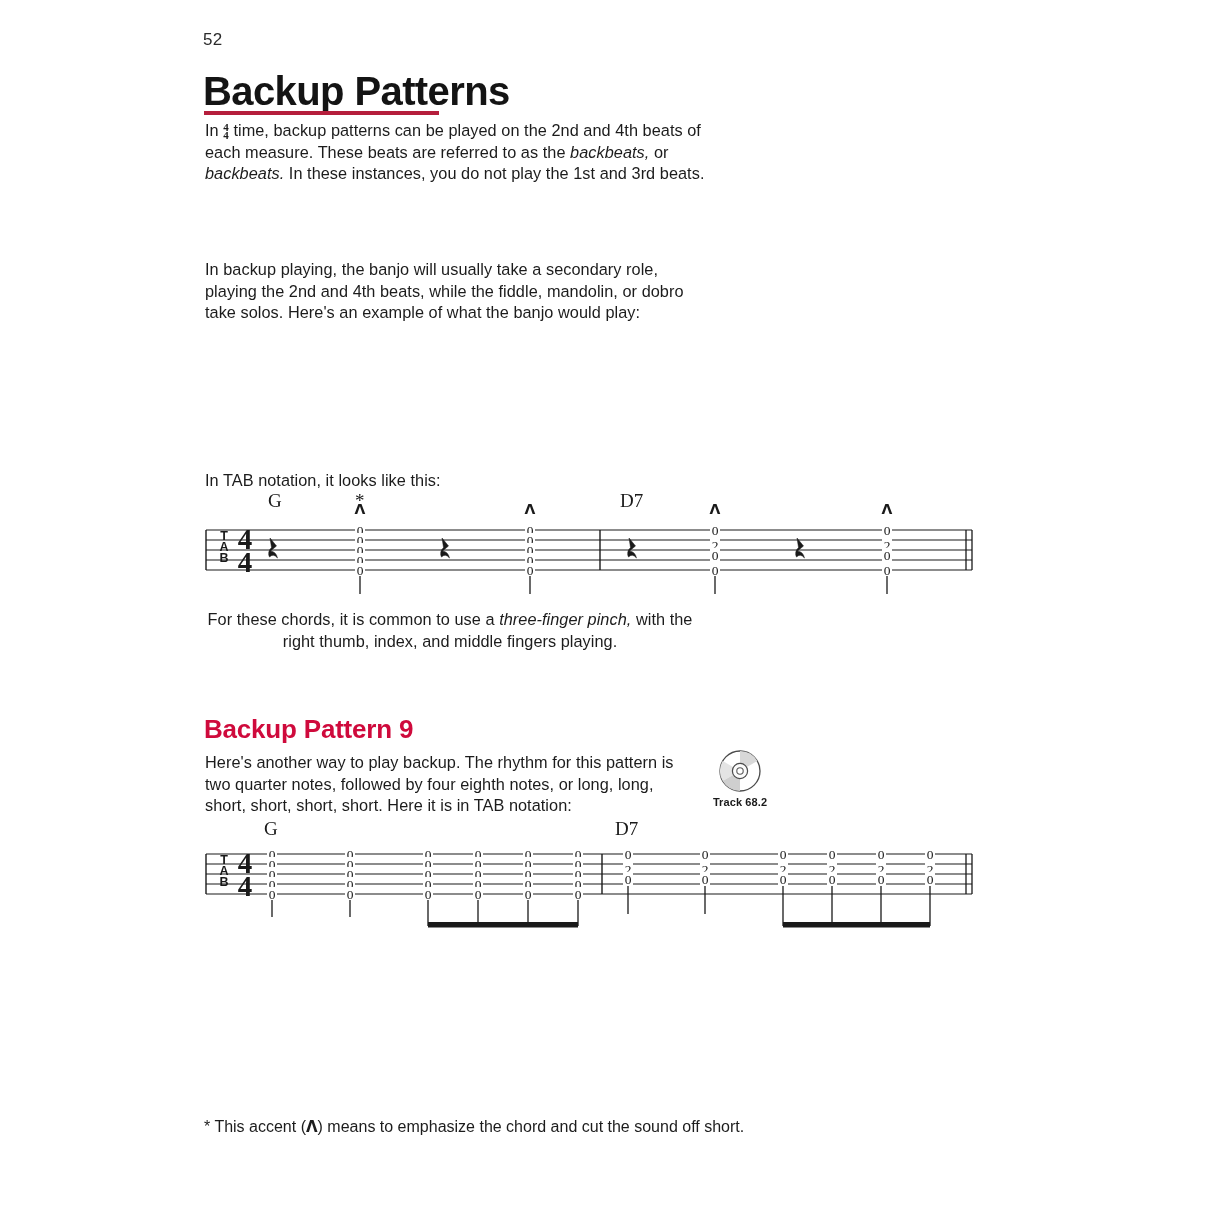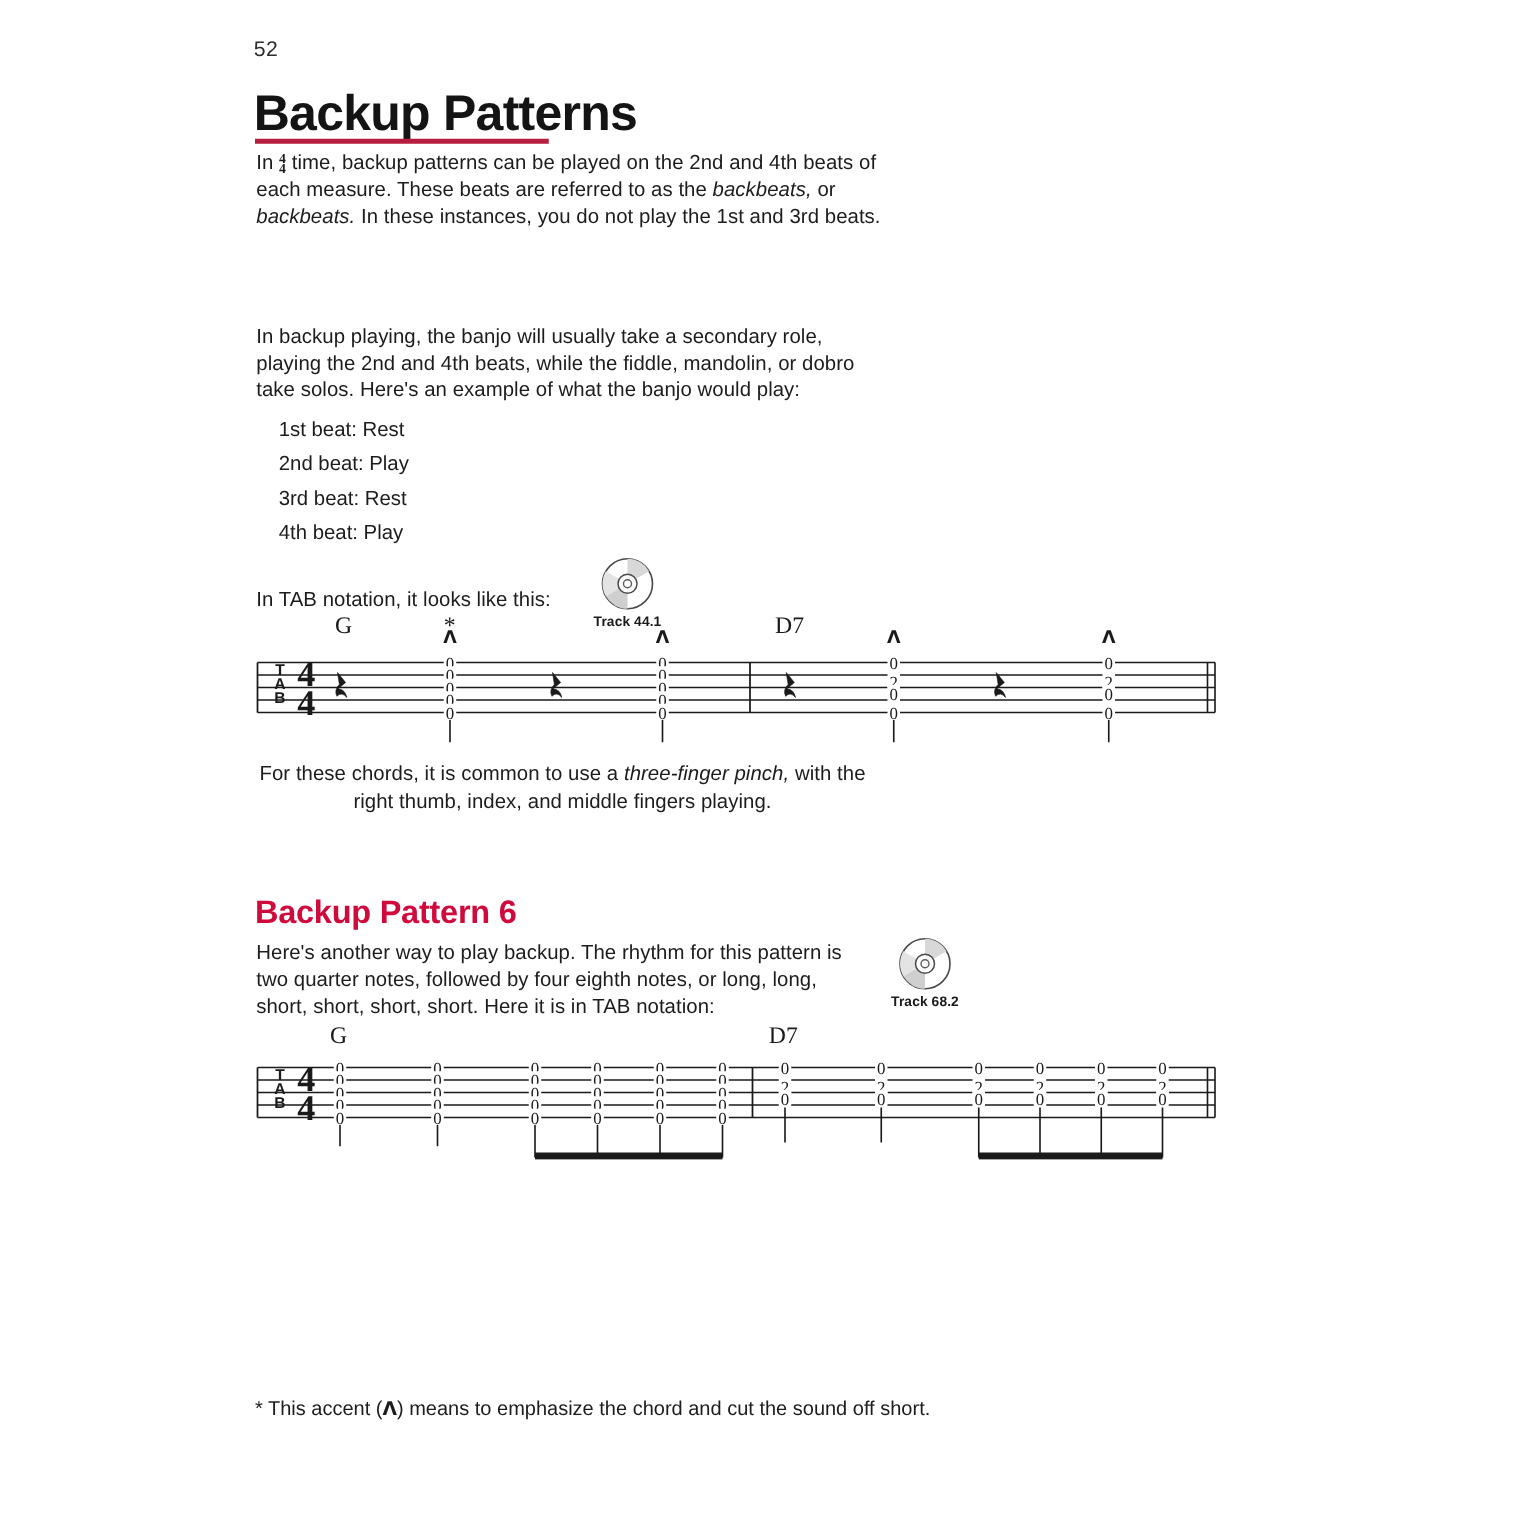--- a/index.html
+++ b/index.html
@@ -151,40 +151,23 @@
 
   <div class="para intro-para">
     <span>In </span><span style="display:inline-block;vertical-align:-3px;line-height:8px;font-size:11px;text-align:center;font-weight:bold;font-family:'Liberation Serif',serif;">
       <span style="display:block;">4</span><span style="display:block;">4</span>
     </span><span> time, backup patterns can be played on the 2nd and 4th beats of each measure. These beats are referred to as the </span><em>backbeats,</em><span> or </span><em>backbeats.</em><span> In these instances, you do not play the 1st and 3rd beats.</span>
   </div>
 
 
   <div class="para bp1-para">In backup playing, the banjo will usually take a secondary role, playing the 2nd and 4th beats, while the fiddle, mandolin, or dobro take solos. Here's an example of what the banjo would play:</div>
 
-  <div class="beat-list">
-    <div class="beat-item">1st beat: Rest</div>
-    <div class="beat-item">2nd beat: Play</div>
-    <div class="beat-item">3rd beat: Rest</div>
-    <div class="beat-item">4th beat: Play</div>
-  </div>
 
   <div class="para tab-note-1">In TAB notation, it looks like this:</div>
 
-  <div class="cd-block" id="cd-1">
-    <svg class="cd-icon" width="46" height="46" viewBox="0 0 46 46">
-      <circle cx="23" cy="23" r="20" fill="#ffffff" stroke="#4a4a4a" stroke-width="1.3"></circle>
-      <path d="M23 3 A20 20 0 0 1 40.3 13 L23 23 Z" fill="#d8d8d8"></path>
-      <path d="M5.7 33 A20 20 0 0 1 5.7 13 L23 23 Z" fill="#e4e4e4"></path>
-      <path d="M23 43 A20 20 0 0 1 5.7 33 L23 23 Z" fill="#cfcfcf"></path>
-      <circle cx="23" cy="23" r="7.6" fill="#fbfbfb" stroke="#4a4a4a" stroke-width="1.2"></circle>
-      <circle cx="23" cy="23" r="3.2" fill="#ffffff" stroke="#5a5a5a" stroke-width="1.1"></circle>
-    </svg>
-    <div class="cd-label">Track 44.1</div>
-  </div>
 
   <div class="staff-wrap" id="staff-1">
     <div class="chord-label" style="left:68px; top:-4px;">G</div>
     <div class="asterisk-mark" style="left:155px; top:-4px;">*</div>
     <div class="chord-label" style="left:420px; top:-4px;">D7</div>
 
     <svg width="790" height="100" viewBox="0 0 790 100">
       <g stroke="#1a1a1a" stroke-width="1.2">
         <line x1="6" y1="36" x2="772" y2="36"></line>
         <line x1="6" y1="46" x2="772" y2="46"></line>
@@ -293,21 +276,21 @@
         </g>
         <line x1="0" y1="82" x2="0" y2="100" stroke="#1a1a1a" stroke-width="1.3"></line>
       </g>
     </svg>
   </div>
 
   <div class="para pinch-para">
     <span>For these chords, it is common to use a </span><em>three-finger pinch,</em><span> with the right thumb, index, and middle fingers playing.</span>
   </div>
 
-  <div class="section-heading" id="heading-bp2">Backup Pattern 6</div>
+  <div class="section-heading" id="heading-bp2">Backup Pattern 9</div>
 
   <div class="para bp2-para">Here's another way to play backup. The rhythm for this pattern is two quarter notes, followed by four eighth notes, or long, long, short, short, short, short. Here it is in TAB notation:</div>
 
   <div class="cd-block" id="cd-2">
     <svg class="cd-icon" width="46" height="46" viewBox="0 0 46 46">
       <circle cx="23" cy="23" r="20" fill="#ffffff" stroke="#4a4a4a" stroke-width="1.3"></circle>
       <path d="M23 3 A20 20 0 0 1 40.3 13 L23 23 Z" fill="#d8d8d8"></path>
       <path d="M5.7 33 A20 20 0 0 1 5.7 13 L23 23 Z" fill="#e4e4e4"></path>
       <path d="M23 43 A20 20 0 0 1 5.7 33 L23 23 Z" fill="#cfcfcf"></path>
       <circle cx="23" cy="23" r="7.6" fill="#fbfbfb" stroke="#4a4a4a" stroke-width="1.2"></circle>

